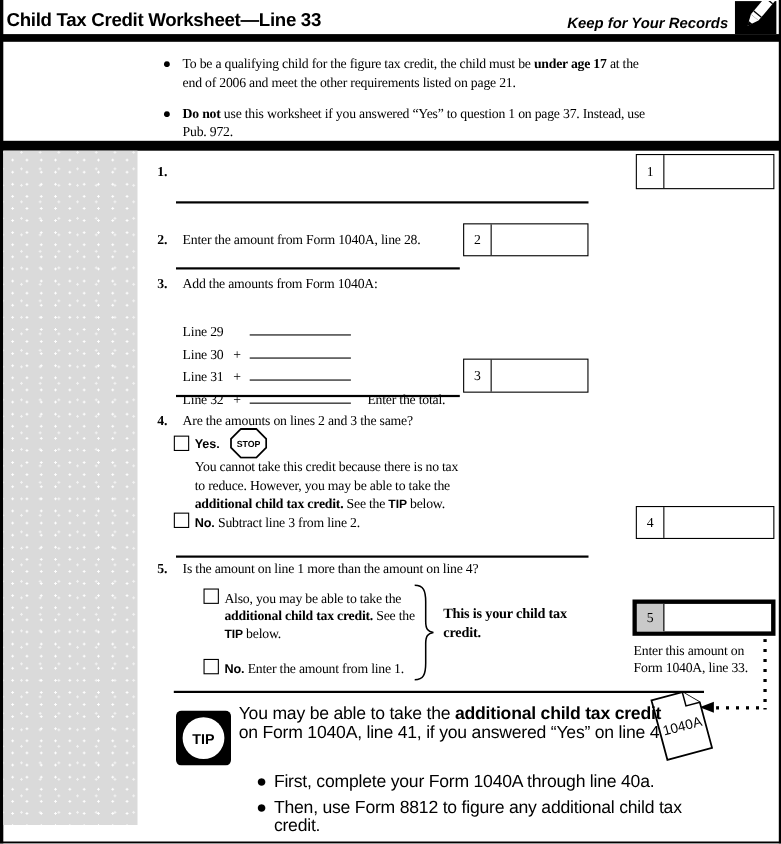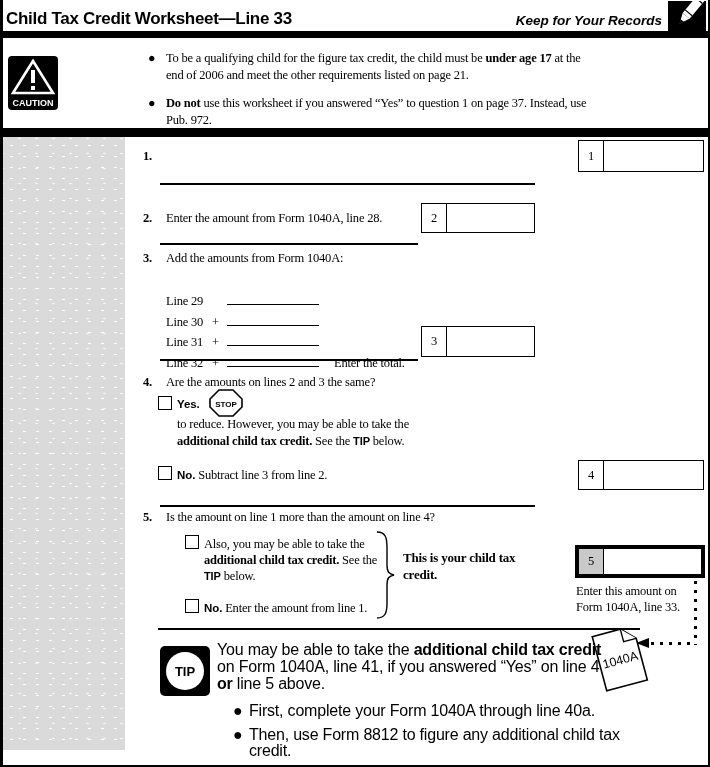--- a/index.html
+++ b/index.html
@@ -53,29 +53,20 @@
         <rect x="15" y="-12" width="9" height="27" fill="#fff"></rect>
         <polygon points="15,15 24,15 19.5,25" fill="#fff"></polygon>
         <polygon points="17.2,21 21.8,21 19.5,25" fill="#000"></polygon>
         <line x1="15" y1="-5" x2="24" y2="-5" stroke="#000" stroke-width="1.2"></line>
         <line x1="15" y1="11" x2="24" y2="11" stroke="#000" stroke-width="1.2"></line>
       </g>
     </svg>
   </div>
   <div class="bar" style="top:31px;height:7px"></div>
 
-  <div class="abs" style="left:8px;top:56px;width:50px;height:54px">
-    <svg width="50" height="54" viewBox="0 0 50 54">
-      <rect width="50" height="54" rx="4" fill="#000"></rect>
-      <polygon points="25,5 45,37 5,37" fill="none" stroke="#fff" stroke-width="2.6"></polygon>
-      <rect x="23" y="14" width="4" height="13" fill="#fff"></rect>
-      <rect x="23" y="30" width="4" height="4" fill="#fff"></rect>
-      <text x="25" y="50" text-anchor="middle" fill="#fff" font-family="Liberation Sans, sans-serif" font-size="9" font-weight="bold">CAUTION</text>
-    </svg>
-  </div>
   <div class="abs serif" style="left:148px;top:50px;width:460px">
     <span style="position:absolute;left:0;top:0">●</span>
     <div style="margin-left:18px">
       <span class="ln"><span>To be a qualifying child for the figure tax credit, the child must be </span><b>under age 17</b><span> at the</span></span>
       <span class="ln">end of 2006 and meet the other requirements listed on page 21.</span>
     </div>
   </div>
   <div class="abs serif" style="left:148px;top:95px;width:460px">
     <span style="position:absolute;left:0;top:0">●</span>
     <div style="margin-left:18px">
@@ -135,20 +126,21 @@
   <div class="abs serif" style="left:166px;top:374px">Are the amounts on lines 2 and 3 the same?</div>
   <div class="cb" style="left:158px;top:396px"></div>
   <div class="abs sansb" style="left:177px;top:398px">Yes.</div>
   <div class="abs" style="left:209px;top:389px;width:34px;height:28px">
     <svg width="34" height="28" viewBox="0 0 34 28">
       <polygon points="10,1 24,1 33,10 33,18 24,27 10,27 1,18 1,10" fill="#fff" stroke="#000" stroke-width="1.6"></polygon>
       <text x="17" y="17.5" text-anchor="middle" font-family="Liberation Sans, sans-serif" font-size="8" font-weight="bold">STOP</text>
     </svg>
   </div>
   <div class="abs serif" style="left:177px;top:416px">
+    <span class="ln">You cannot take this credit because there is no tax</span>
     <span class="ln">to reduce. However, you may be able to take the</span>
     <span class="ln"><b>additional child tax credit.</b><span> See the </span><b class="sansb" style="font-size:11px">TIP</b><span> below.</span></span>
   </div>
   <div class="cb" style="left:158px;top:466px"></div>
   <div class="abs serif" style="left:177px;top:467px">
     <b class="sansb">No.</b><span> Subtract line 3 from line 2.</span>
   </div>
   <div class="entrybox" style="left:578px;top:460px;width:126px;height:30px">
     <span class="eb-label">4</span>
     <span class="eb-value"></span>
@@ -203,21 +195,20 @@
   <div class="abs" style="left:160px;top:646px;width:50px;height:50px">
     <svg width="50" height="50" viewBox="0 0 50 50">
       <rect width="50" height="50" rx="5" fill="#000"></rect>
       <circle cx="25" cy="25" r="19" fill="#fff"></circle>
       <text x="25" y="30" text-anchor="middle" font-family="Liberation Sans, sans-serif" font-size="13" font-weight="bold">TIP</text>
     </svg>
   </div>
   <div class="abs sans" style="left:217px;top:641px">
     <span class="ln"><span>You may be able to take the </span><b>additional child tax credit</b></span>
     <span class="ln">on Form 1040A, line 41, if you answered “Yes” on line 4</span>
-    <span class="ln"><b>or</b><span> line 5 above.</span></span>
   </div>
   <div class="abs sans" style="left:233px;top:702px">
     <span class="bullet-dot">●</span><span>First, complete your Form 1040A through line 40a.</span>
   </div>
   <div class="abs sans" style="left:233px;top:727px;line-height:16px">
     <span style="position:absolute;left:0;top:0">●</span>
     <div style="margin-left:16px">
       <span class="ln">Then, use Form 8812 to figure any additional child tax</span>
       <span class="ln">credit.</span>
     </div>

